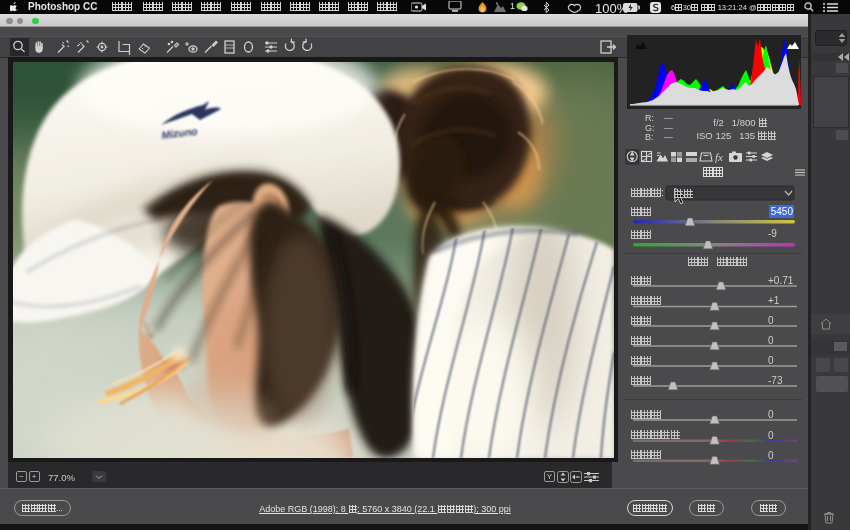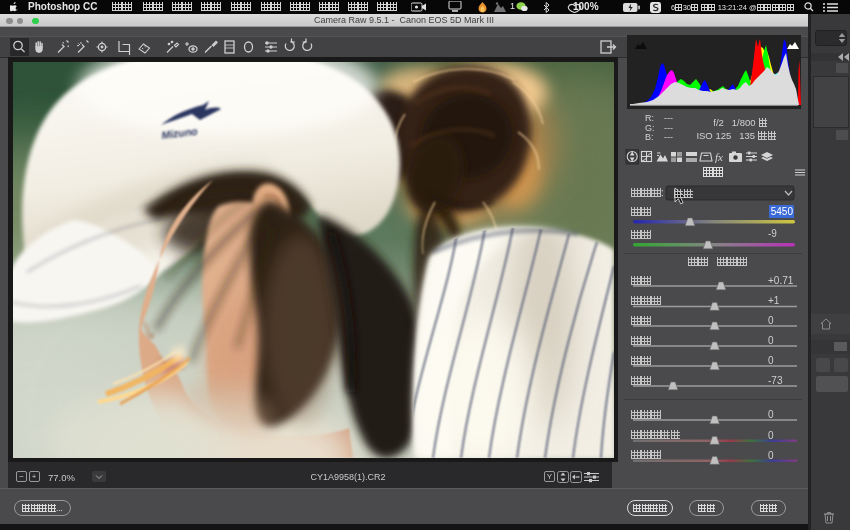--- a/index.html
+++ b/index.html
@@ -72,21 +72,21 @@
  <svg class="it" style="left:516px;top:2px" width="12" height="10" viewBox="0 0 12 10">
         <ellipse cx="5" cy="4" rx="4.6" ry="3.8" fill="#8dd24a"></ellipse>
         <ellipse cx="8.4" cy="6.4" rx="3.2" ry="2.7" fill="#e8e8e8"></ellipse>
       </svg>
  <svg class="it" style="left:543px;top:1.5px" width="7" height="11" viewBox="0 0 7 11">
         <path d="M1 3l5 5-2.8 2.5v-10L6 3 1 8" fill="none" stroke="#d8d8d8" stroke-width="1"></path>
       </svg>
  <svg class="it" style="left:567px;top:2.5px" width="15" height="10" viewBox="0 0 15 10">
         <path d="M1.5 3.5C3 .5 7 1 7.5 3 8 1 12 .5 13.5 3.5 14.5 6 11 8.5 7.5 9.5 4 8.5.5 6 1.5 3.5z" fill="none" stroke="#d8d8d8" stroke-width="1.1"></path>
       </svg>
- <span class="it" style="left:573px;font-size:10px;font-weight:bold;">100%</span>
+ <span class="it" style="left:595px;font-size:13px;font-weight:normal;">100%</span>
  <svg class="it" style="left:623px;top:2.5px" width="17" height="9" viewBox="0 0 17 9">
         <rect x="0" y="0" width="14.5" height="9" rx="2" fill="#dcdcdc"></rect>
         <rect x="15.3" y="2.5" width="1.5" height="4" rx=".7" fill="#dcdcdc"></rect>
         <path d="M8 .5L5.5 5h2L6.6 8.5 9.8 4h-2z" fill="#232325"></path>
       </svg>
  <svg class="it" style="left:650px;top:1.5px" width="11" height="11" viewBox="0 0 11 11">
         <rect width="11" height="11" rx="2.4" fill="#e4e4e4"></rect>
         <path d="M7.8 2.8C7 2.2 5 2 4 3c-1 1 0 2 1.6 2.4C7.5 5.8 8.3 6.6 7.7 7.7 7 8.9 4.5 8.8 3.3 8" fill="none" stroke="#2a2a2a" stroke-width="1.3"></path>
       </svg>
  <span class="it" style="left:671px;font-size:7.5px;top:3px;">6<i class="cj"></i>30<i class="cj"></i> <i class="cj"></i><i class="cj"></i> 13:21:24</span>
@@ -99,21 +99,20 @@
         <g stroke="#e0e0e0" stroke-width="1.3">
           <path d="M4 1h11M4 4.5h11M4 8h11"></path>
           <path d="M0 1h2M0 4.5h2M0 8h2"></path>
         </g>
       </svg>
 </div>
 <div class="abs" id="titlebar">
   <span class="tl" style="left:6px;background:#8e8e8e;"></span>
   <span class="tl" style="left:16.8px;background:#8e8e8e;"></span>
   <span class="tl" style="left:32.4px;background:#2ed14d;"></span>
-  <div id="title">Camera Raw 9.5.1 -&nbsp; Canon EOS 5D Mark III</div>
 </div>
 <div class="abs" id="dlg">
   <div class="abs" id="toolbar">
   <svg width="808" height="20" viewBox="0 0 808 20" style="position:absolute;left:0;top:0">
    <rect x="10" y="1" width="19" height="18" fill="#28282a"></rect>
    <g stroke="#cfcfcf" fill="none" stroke-width="1.3">
     <circle cx="18" cy="8.5" r="4.2"></circle>
             <path d="M21.2 11.7l3.4 3.4"></path>
 
     <g stroke-linecap="round" stroke-width="1.5">
@@ -321,21 +320,20 @@
   </svg>
   </div>
   <div class="abs" id="statusbar">
    <div class="sq" style="left:8px;top:9px;">−</div>
    <div class="sq" style="left:20.5px;top:9px;">+</div>
    <div class="abs" style="left:40px;top:10px;font-size:9.5px;">77.0%</div>
    <svg class="abs" style="left:84px;top:9px" width="14" height="11">
           <rect x="0" y="0" width="14" height="11" rx="2" fill="#3a3a3c"></rect>
           <path d="M4 4.5l3 3 3-3" stroke="#aaa" fill="none"></path>
         </svg>
-   <div class="abs" style="left:200px;top:10px;width:280px;text-align:center;font-size:9px;">CY1A9958(1).CR2</div>
    <div class="sq" style="left:536px;top:9px;">Y</div>
    <svg class="abs" style="left:549px;top:9px" width="12" height="12">
           <rect x=".5" y=".5" width="11" height="11" rx="2" fill="none" stroke="#9a9a9a"></rect>
           <path d="M6 1.5l2.5 3h-5zM6 10.5l2.5-3h-5z" fill="#c9c9c9"></path>
         </svg>
    <svg class="abs" style="left:561.5px;top:9px" width="12" height="12">
           <rect x=".5" y=".5" width="11" height="11" rx="2" fill="none" stroke="#9a9a9a"></rect>
           <path d="M2 6l3-2.5v5z" fill="#c9c9c9"></path>
           <path d="M5.5 6h4" stroke="#c9c9c9" stroke-width="1.2"></path>
         </svg>
@@ -487,20 +485,21 @@
             <use href="#th" x="55" y="206"></use>
      <use href="#th" x="96.6" y="240"></use>
             <use href="#th" x="96.6" y="260.5"></use>
      <use href="#th" x="96.6" y="280.5"></use>
     </g>
     <path d="M57 8 l0 14 3.4-3.4 2.3 5.2 2.3-1 -2.3-5.2 4.7-.5z" fill="#111" stroke="#eee" stroke-width=".8"></path>
    </svg>
   </div>
   <div class="abs" id="botbar">
    <div class="btn" style="left:14px;top:11px;width:57px;font-size:8.5px;"><i class="cj"></i><i class="cj"></i><i class="cj"></i><i class="cj"></i>...</div>
+   <div class="abs" style="left:205px;top:15px;width:360px;text-align:center;font-size:9px;color:#e2e2e2;"><span style="text-decoration:underline;">Adobe RGB (1998); 8 <i class="cj"></i>;  5760 x 3840 (22.1 <i class="cj"></i><i class="cj"></i><i class="cj"></i><i class="cj"></i>);  300 ppi</span></div>
    <div class="btn" style="left:627px;top:11px;width:46px;border-color:#d8d8d8;font-size:8.5px;"><i class="cj"></i><i class="cj"></i><i class="cj"></i><i class="cj"></i></div>
    <div class="btn" style="left:689px;top:11px;width:35px;font-size:8.5px;"><i class="cj"></i><i class="cj"></i></div>
    <div class="btn" style="left:751px;top:11px;width:35px;font-size:8.5px;"><i class="cj"></i><i class="cj"></i></div>
   </div>
   <div class="abs" id="blackstrip"></div>
 </div>
 <div class="abs" id="rstrip">
   <div class="abs" style="left:0;top:0;width:3px;height:516px;background:#232325;"></div>
   <div class="abs" style="left:7px;top:16px;width:32px;height:16px;background:#2b2b2d;border:1px solid #202022;border-radius:3px;"></div>
   <svg class="abs" style="left:30px;top:19px" width="8" height="10">

